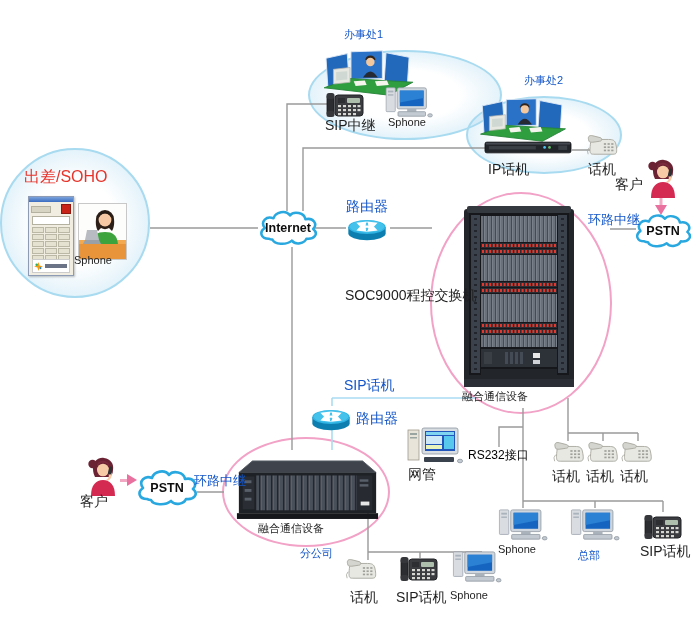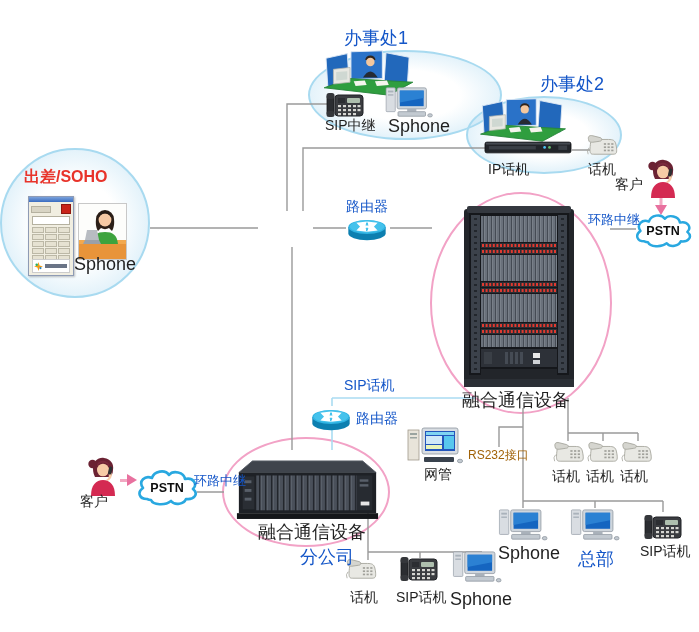--- a/index.html
+++ b/index.html
@@ -7,22 +7,22 @@
           font-family:"Liberation Sans","DejaVu Sans",sans-serif}
   .ellipse{position:absolute;border-radius:50%;box-sizing:border-box;z-index:1}
   .blue-ellipse{border:2px solid var(--ellipse-blue);
         background:radial-gradient(closest-side,rgba(255,255,255,0) 58%,rgba(170,216,240,.32))}
   .pink-ellipse{border:2px solid var(--ellipse-pink)}
   .lines{position:absolute;left:0;top:0;z-index:2}
   .dev{position:absolute;z-index:3}
   .dev svg{width:100%;height:100%;display:block}
   .lbl{position:absolute;z-index:4;font-size:14px;color:var(--label-black);white-space:nowrap;line-height:1.15}
   .blue{color:var(--label-blue)}
-  .red{color:var(--label-red);font-weight:bold;font-size:16px}
-  .t15{font-size:18px}.t13{font-size:13px}.t12{font-size:12px;color:#a16207}
+  .red{color:var(--label-red);font-weight:normal;font-size:16px}
+  .t15{font-size:11px}.t13{font-size:13px}.t12{font-size:12px;color:#000000}
   .cloud{position:absolute;z-index:3}
   .cloud svg{width:100%;height:100%;display:block}
   .ctext{position:absolute;left:0;top:0;right:0;bottom:0;display:flex;align-items:center;justify-content:center;
          font-weight:bold;font-size:12.5px;color:#0d0d0d;z-index:4}
   
   .softphone{position:absolute;z-index:3;width:46px;height:80px;background:#f1eee1;
              border:1px solid #8e9bb5;box-shadow:1px 1px 2px rgba(0,0,0,.25);box-sizing:border-box}
   .sp-title{height:5px;background:linear-gradient(#7aa2dc,#3a6cc0)}
   .sp-row{display:flex;justify-content:space-between;align-items:center;padding:2px 2px 0}
   .sp-chip{width:18px;height:5px;background:#d8d4c4;border:1px solid #b5b1a0}
@@ -257,20 +257,26 @@
              M368,505 V552 M368,552 H482 M368,552 V560 M420,552 V558 M482,552 V556" fill="none" stroke="#9a9a9a" stroke-width="1.4"></path>
     <path d="M332,398 H476 M332,398 V406 M332,429 V450" fill="none" stroke="#aadcf2" stroke-width="1.6"></path>
     <g>
       <rect x="659.5" y="197" width="3" height="9" fill="#f2a8c2"></rect>
       <polygon points="655,205 667,205 661,215" fill="#e8719f"></polygon>
       <rect x="120" y="479" width="8" height="3" fill="#f2a8c2"></rect>
       <polygon points="127,474 127,486 137,480" fill="#e8719f"></polygon>
     </g>
   </svg>
 
+  <div class="cloud" style="left:257px;top:206px;width:62px;height:44px">
+    <svg viewBox="0 0 64 42">
+        <use href="#sym-cloud"></use>
+      </svg>
+    <div class="ctext">Internet</div>
+  </div>
   <div class="cloud" style="left:633px;top:211px;width:60px;height:40px">
     <svg viewBox="0 0 64 42">
         <use href="#sym-cloud"></use>
       </svg>
     <div class="ctext">PSTN</div>
   </div>
   <div class="cloud" style="left:135px;top:466px;width:64px;height:44px">
     <svg viewBox="0 0 64 42">
         <use href="#sym-cloud"></use>
       </svg>
@@ -289,21 +295,21 @@
       </svg>
     </div>
   <div class="dev" style="left:384px;top:86px;width:50px;height:33px">
       <svg viewBox="0 0 52 36">
         <use href="#sym-computer"></use>
       </svg>
     </div>
   <div class="lbl" style="left:325px;top:117px">SIP中继</div>
   <div class="lbl t15" style="left:388px;top:116px">Sphone</div>
 
-  <div class="lbl blue t15" style="left:540px;top:74px">办事处2</div>
+  <div class="lbl blue t15" style="left:524px;top:74px">办事处2</div>
   <div class="dev" style="left:477px;top:97px;width:92px;height:46px">
       <svg viewBox="0 0 100 52">
         <use href="#sym-desk"></use>
       </svg>
     </div>
   <div class="dev" style="left:484px;top:139px;width:88px;height:16px">
       <svg viewBox="0 0 90 16">
         <use href="#sym-iad"></use>
       </svg>
     </div>
@@ -377,36 +383,37 @@
       <svg viewBox="0 0 44 30">
         <use href="#sym-router"></use>
       </svg>
     </div>
 
   <div class="dev" style="left:463px;top:206px;width:112px;height:182px">
       <svg viewBox="0 0 112 182">
         <use href="#sym-rack"></use>
       </svg>
     </div>
+  <div class="lbl" style="left:345px;top:287px">SOC9000程控交换机</div>
   <div class="lbl t15" style="left:462px;top:390px">融合通信设备</div>
 
   <div class="lbl blue" style="left:344px;top:377px">SIP话机</div>
   <div class="dev" style="left:310px;top:404px;width:42px;height:28px">
       <svg viewBox="0 0 44 30">
         <use href="#sym-router"></use>
       </svg>
     </div>
   <div class="lbl blue" style="left:356px;top:410px">路由器</div>
 
   <div class="dev" style="left:406px;top:426px;width:58px;height:40px">
       <svg viewBox="0 0 58 40">
         <use href="#sym-nms"></use>
       </svg>
     </div>
-  <div class="lbl" style="left:424px;top:466px">网管</div>
+  <div class="lbl" style="left:408px;top:466px">网管</div>
   <div class="lbl t12" style="left:468px;top:449px">RS232接口</div>
 
   <div class="dev" style="left:552px;top:440px;width:33px;height:24px">
       <svg viewBox="0 0 34 26">
         <use href="#sym-phone-light"></use>
       </svg>
     </div>
   <div class="dev" style="left:586px;top:440px;width:33px;height:24px">
       <svg viewBox="0 0 34 26">
         <use href="#sym-phone-light"></use>

